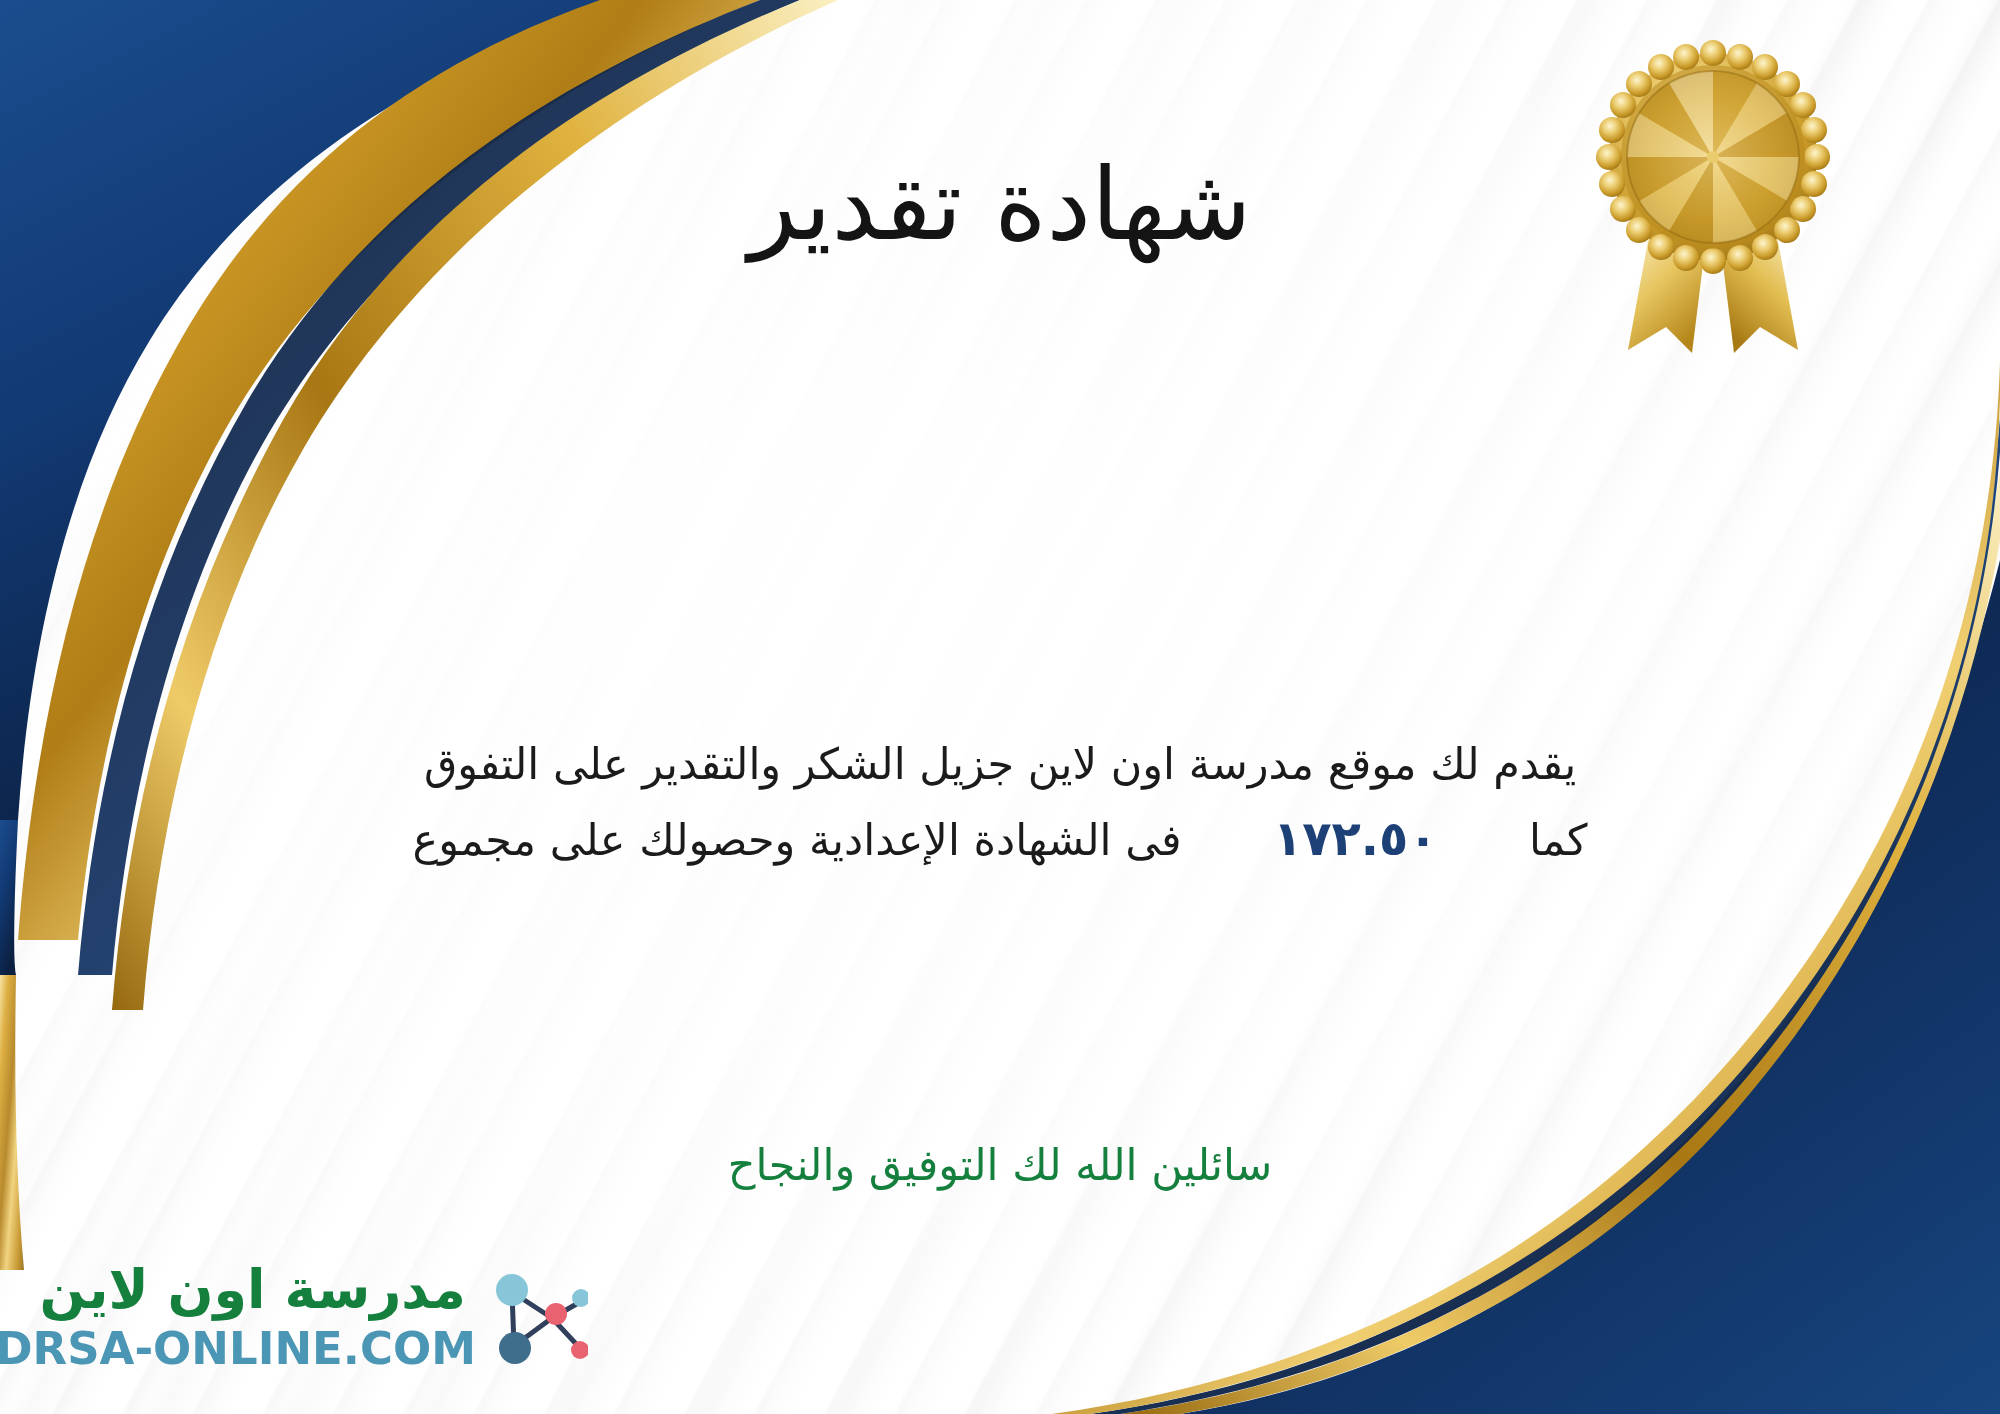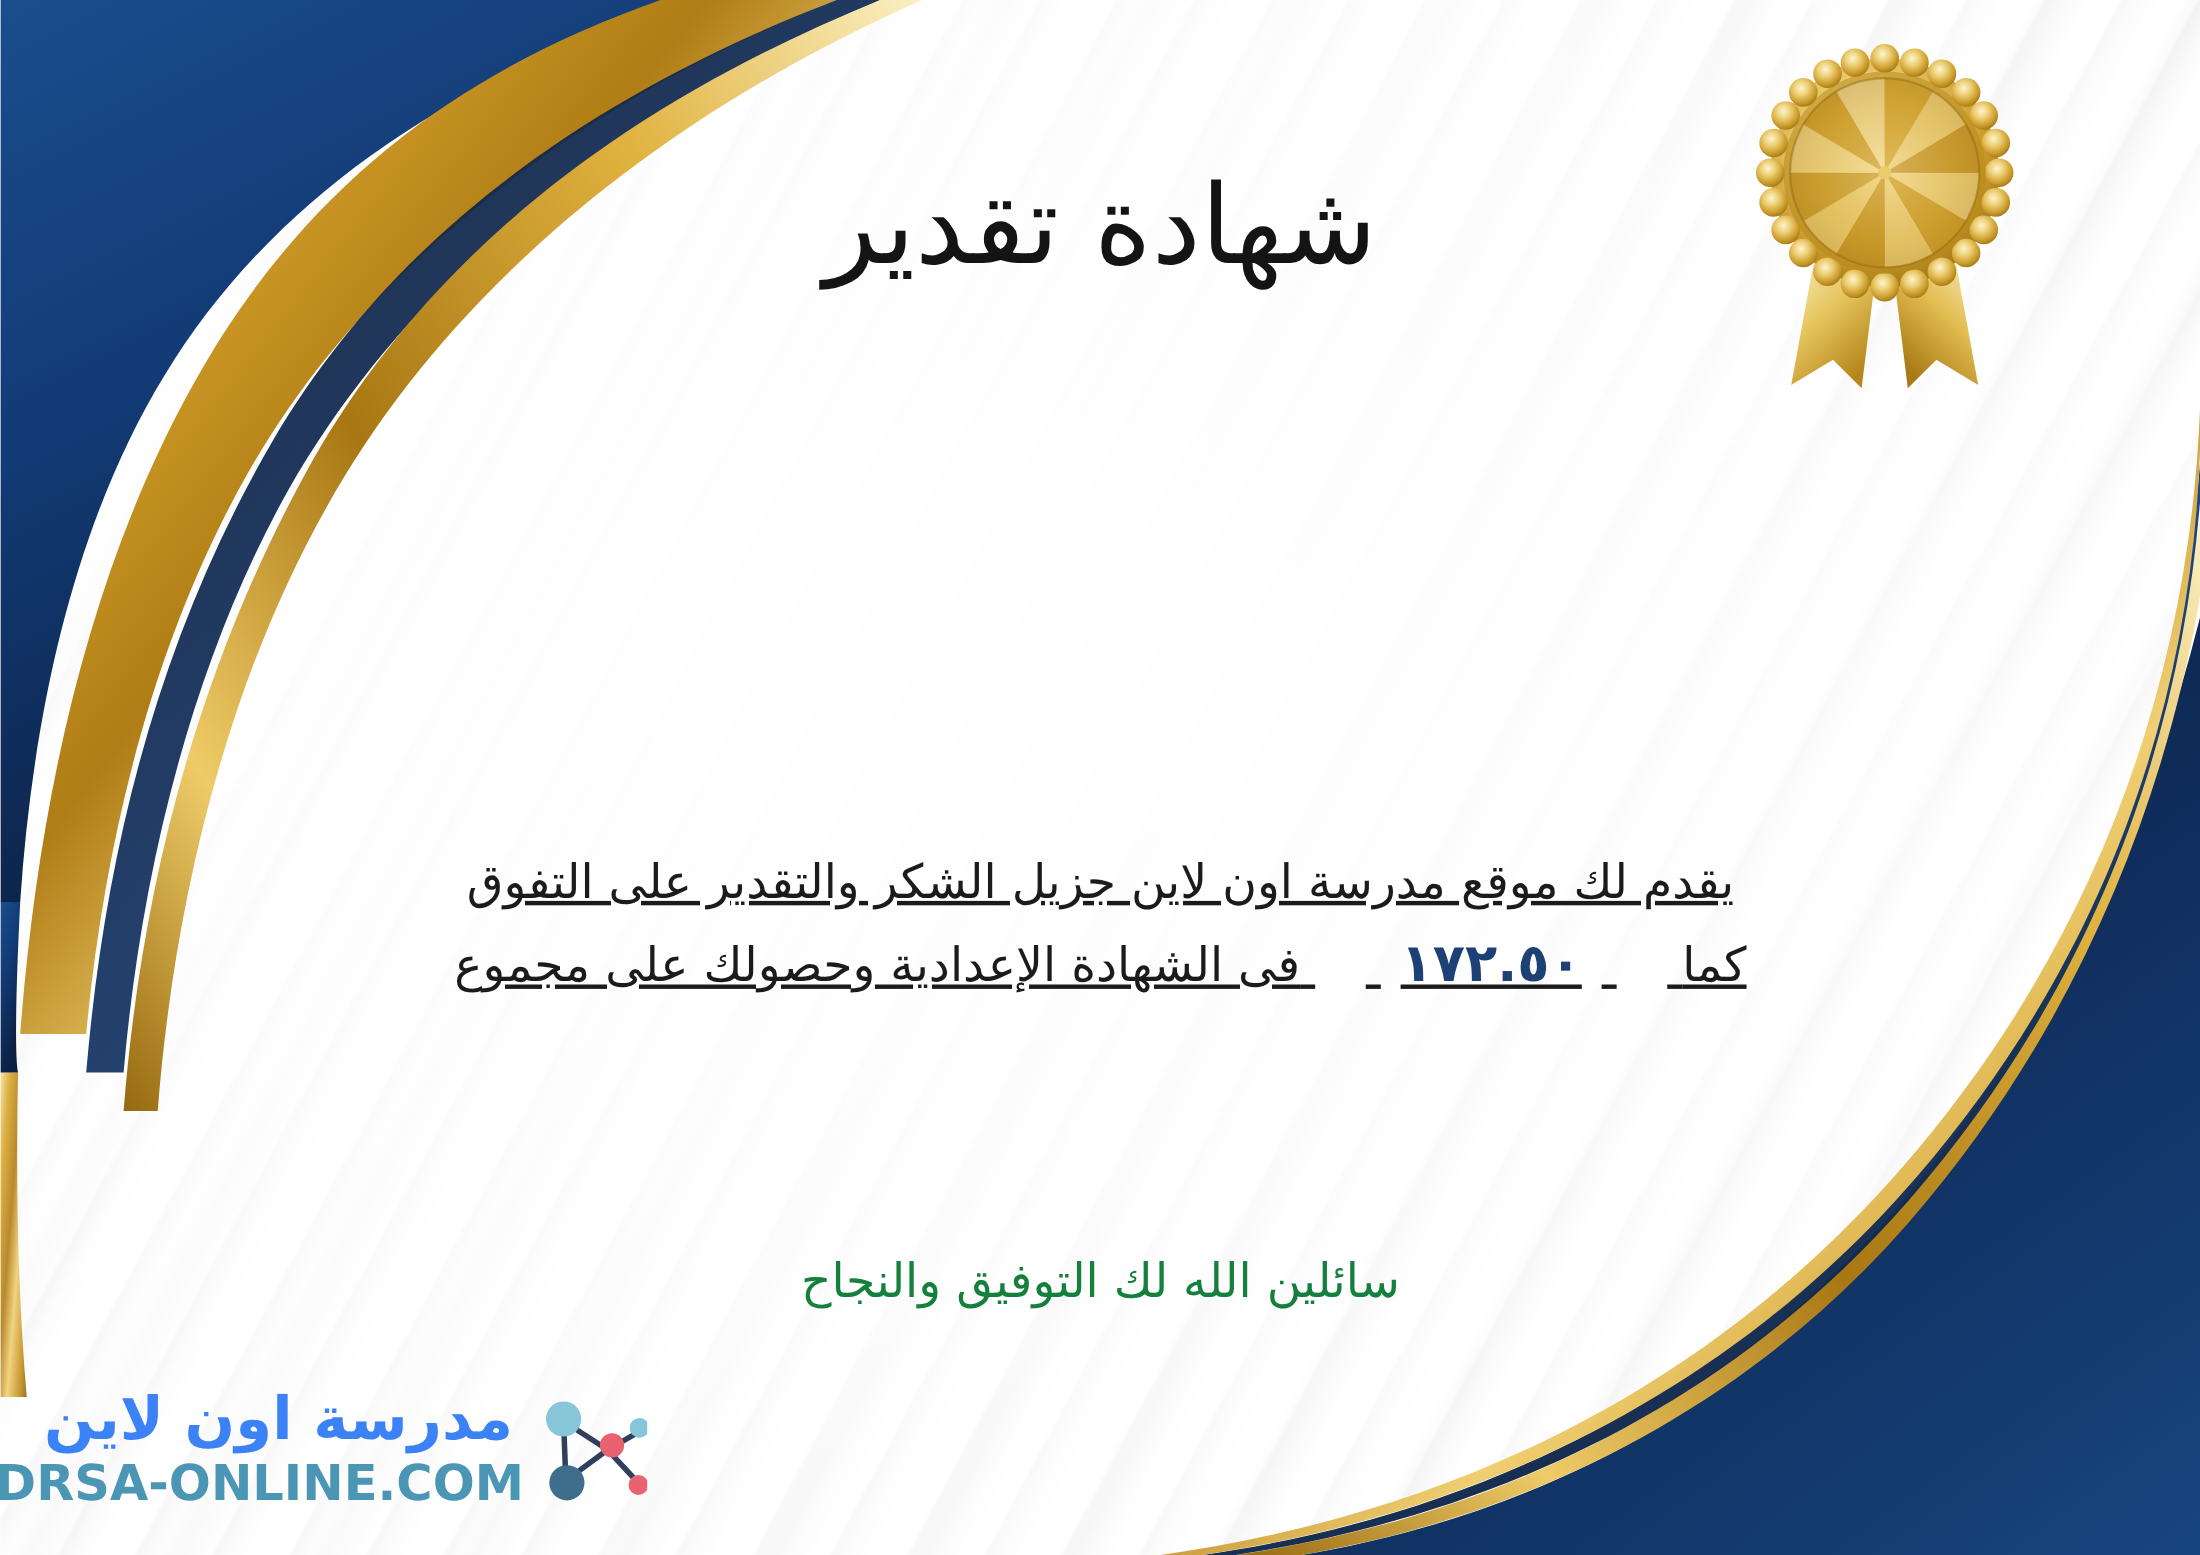--- a/index.html
+++ b/index.html
@@ -110,30 +110,29 @@
     text-align: center;
     font-size: 84px;
     line-height: 1.15;
     color: #1d4076;
     font-weight: 700;
     direction: rtl;
   }
 
   .body-block {
     position: absolute;
-    top: 768px;
+    top: 730px;
     left: 60px;
     width: 1880px;
     text-align: center;
     direction: rtl;
     color: #1b1b1b;
     font-size: 43px;
     line-height: 1.62;
     font-weight: 400;
-    text-decoration: underline;
   }
   .body-line {
     white-space: nowrap;
   }
   .score {
     color: #1d4076;
     font-weight: 700;
     font-size: 48px;
     padding: 0 18px;
     letter-spacing: 1px;
@@ -160,21 +159,21 @@
     width: 560px;
     height: 140px;
     direction: rtl;
   }
   .logo-ar {
     position: absolute;
     right: 122px;
     top: 2px;
     font-size: 54px;
     font-weight: 700;
-    color: #3b82f6;
+    color: #15803d;
     white-space: nowrap;
     direction: rtl;
   }
   .logo-en {
     position: absolute;
     right: 112px;
     top: 66px;
     font-size: 45px;
     font-weight: 700;
     color: #4b96b4;

